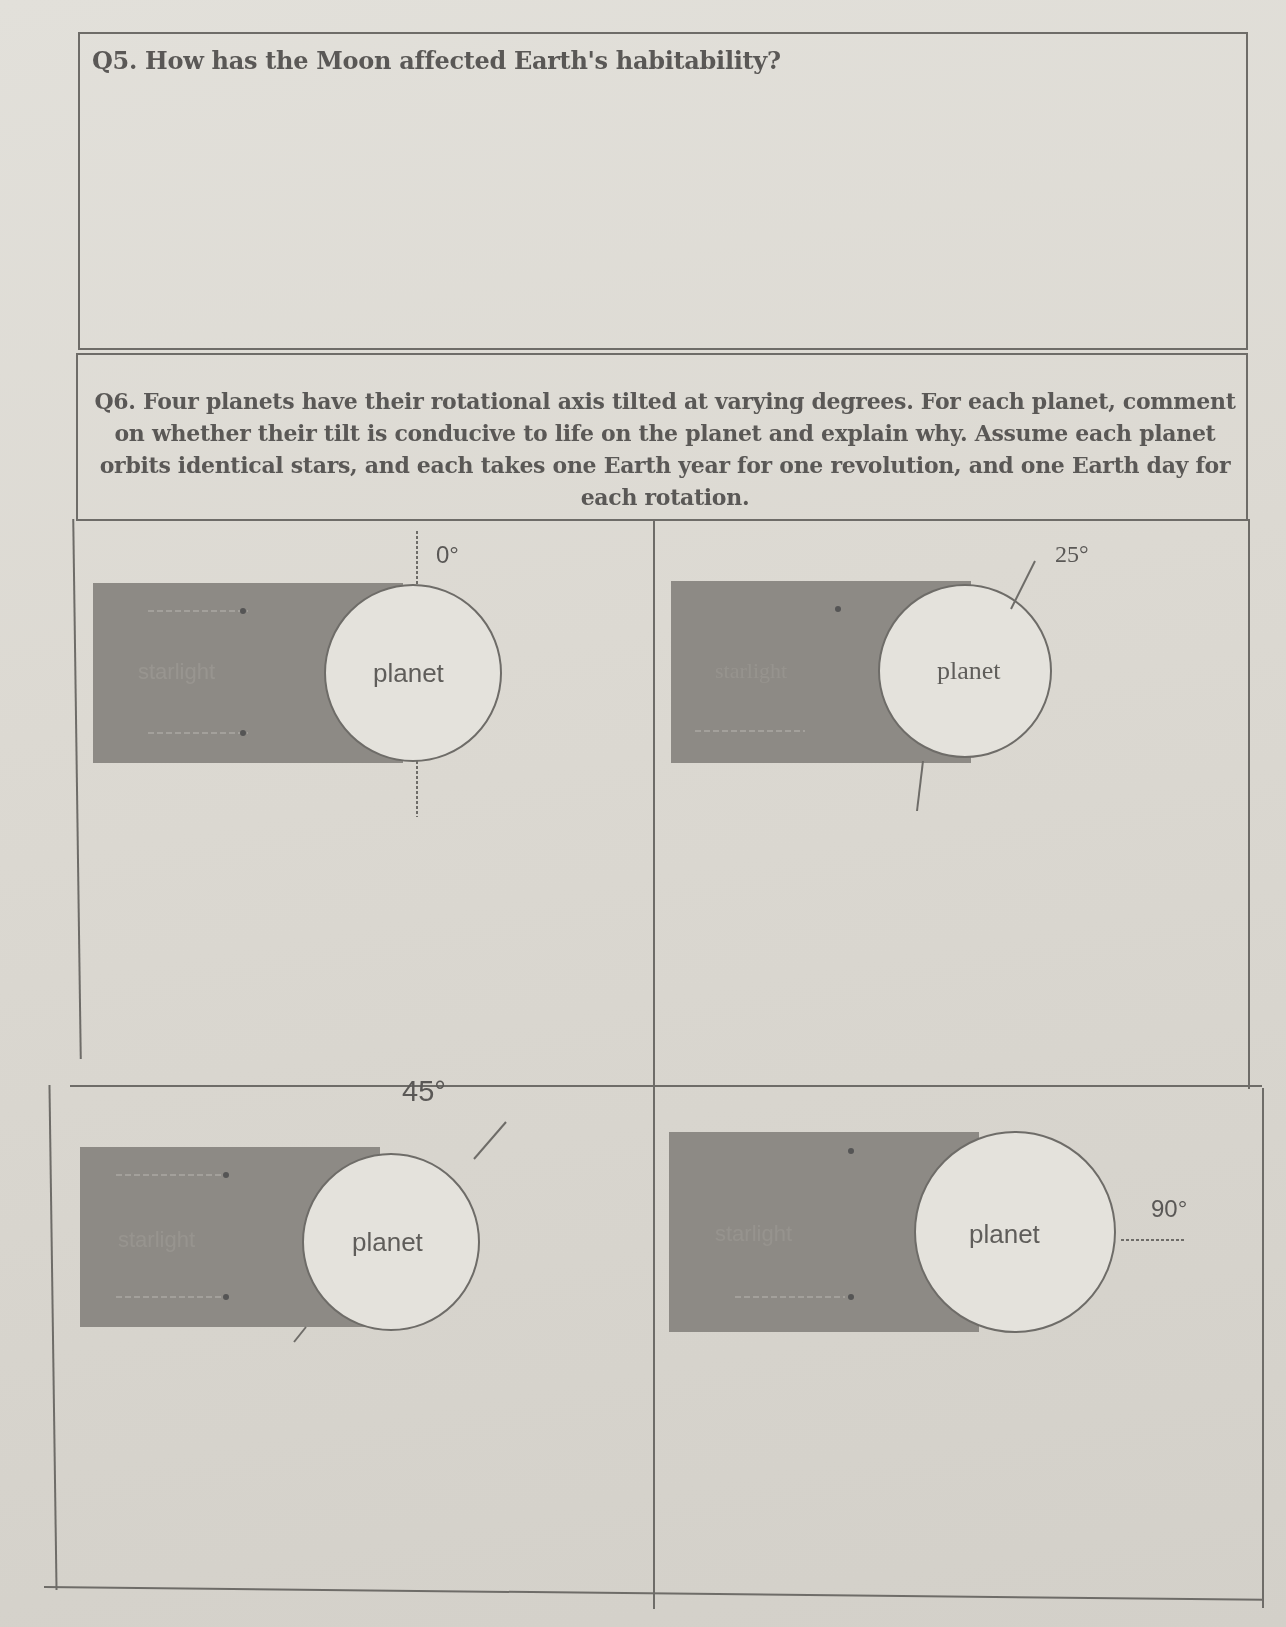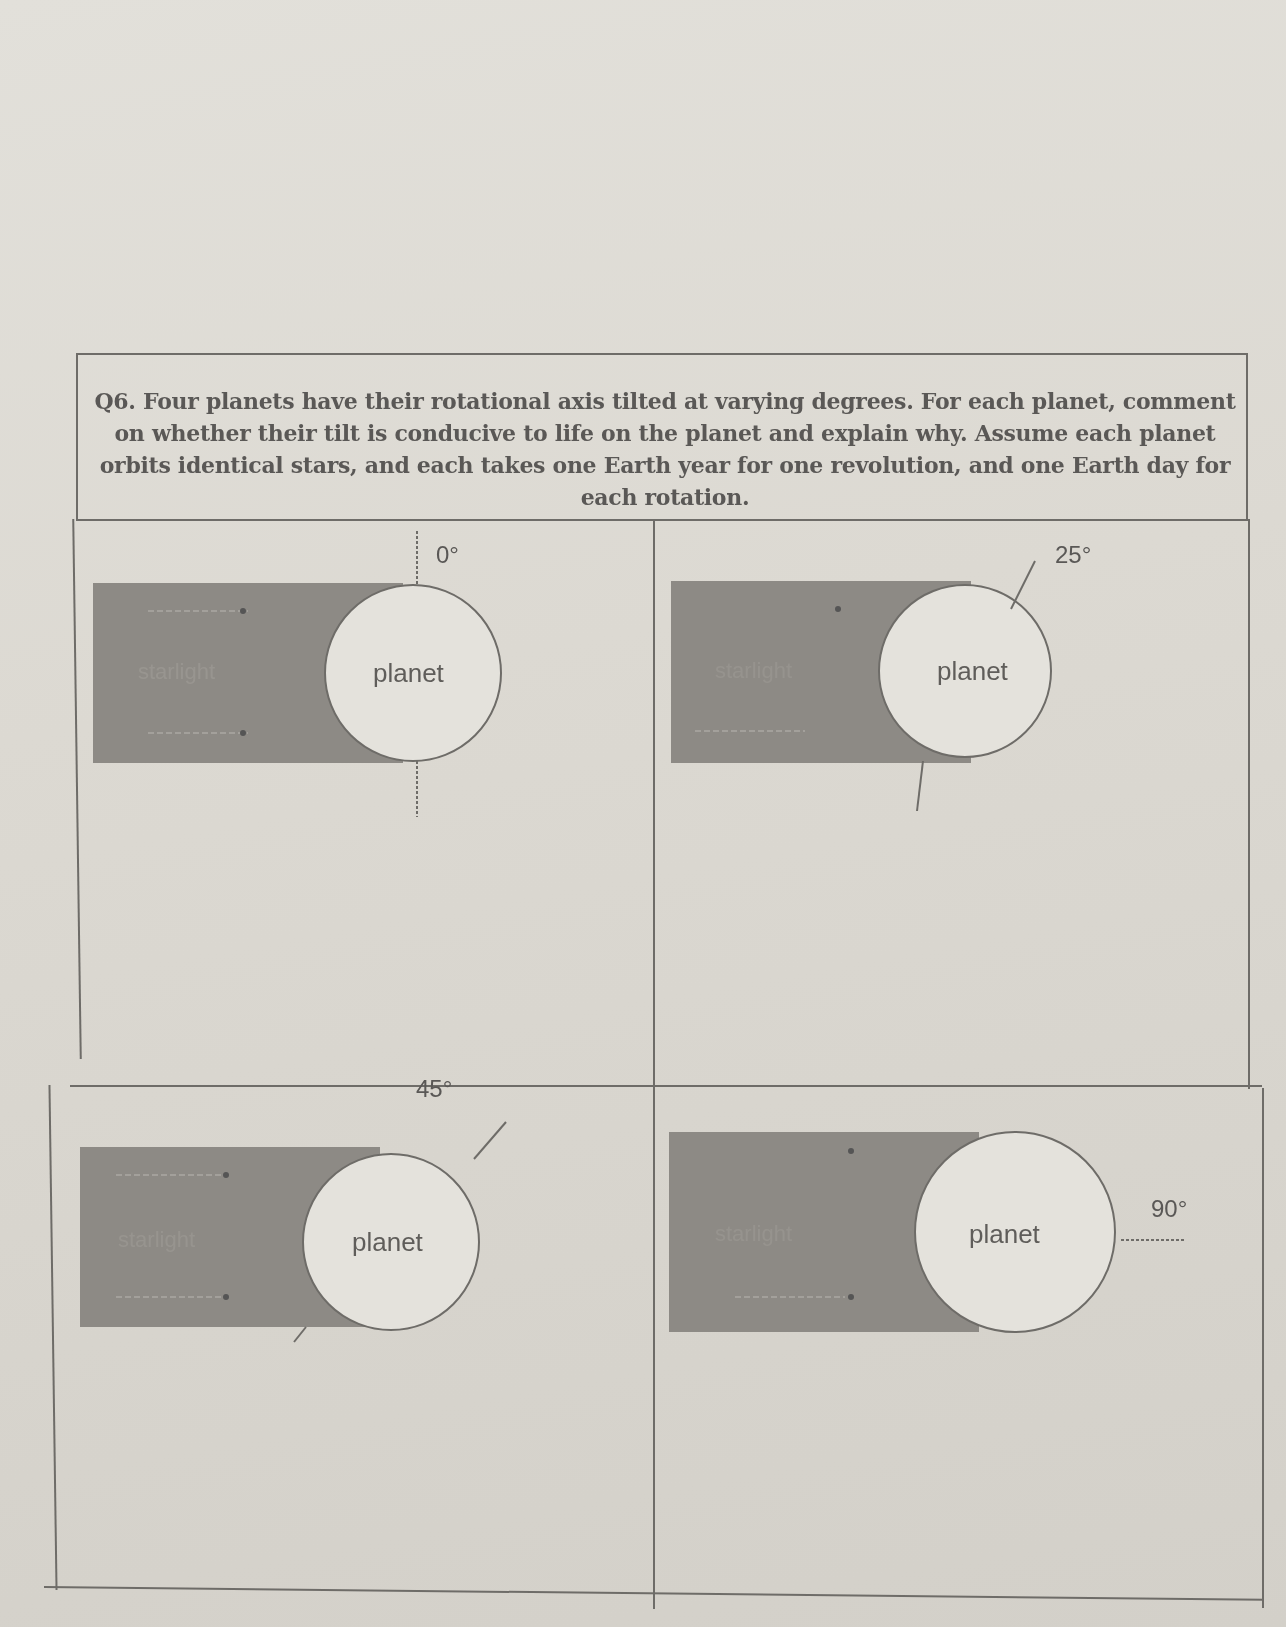--- a/index.html
+++ b/index.html
@@ -26,20 +26,24 @@
   #q6 .q-text { position: absolute; left: 12px; top: 30px; width: 1150px; font-size: 22px; line-height: 32px; }
   .grid-line { position: absolute; background: #6e6c68; }
   .cell { position: absolute; }
   .diagram { position: absolute; }
 </style>
 </head>
 <body>
 
 <div class="paper">
 
+  <div class="box" id="q5">
+    <div class="q-text">Q5. How has the Moon affected Earth's habitability?</div>
+    <div style="position:absolute;left:10px;top:60px;right:10px;bottom:10px;"></div>
+  </div>
 
   <div class="box" id="q6" style="border-bottom:none;text-align:center;">
     <div class="q-text">Q6. Four planets have their rotational axis tilted at varying degrees. For each planet, comment on whether their tilt is conducive to life on the planet and explain why. Assume each planet orbits identical stars, and each takes one Earth year for one revolution, and one Earth day for each rotation.</div>
   </div>
 
   <div class="grid-line" style="left:76px;top:519px;width:1174px;height:2px;"></div>
   <div class="grid-line" style="left:76px;top:519px;width:2px;height:540px;transform:skewX(0.8deg);"></div>
   <div class="grid-line" style="left:52px;top:1085px;width:2px;height:505px;transform:skewX(0.8deg);"></div>
   <div class="grid-line" style="left:1248px;top:519px;width:2px;height:570px;"></div>
   <div class="grid-line" style="left:1262px;top:1088px;width:2px;height:520px;"></div>
@@ -59,21 +63,21 @@
       <circle cx="335" cy="152" r="88" fill="#e4e2dc" stroke="#6e6c68" stroke-width="2"></circle>
       <line x1="339" y1="10" x2="339" y2="64" stroke="#6e6c68" stroke-width="2" stroke-dasharray="3 2"></line>
       <line x1="339" y1="240" x2="339" y2="296" stroke="#6e6c68" stroke-width="2" stroke-dasharray="3 2"></line>
     </svg>
     <div style="position:absolute;left:358px;top:20px;font-size:24px;color:#5a5856;">0°</div>
     <div style="position:absolute;left:295px;top:137px;font-size:26px;color:#5f5d5a;">planet</div>
     <div style="position:absolute;left:60px;top:138px;font-size:22px;color:#a29f99;opacity:0.55;">starlight</div>
     <div style="position:absolute;left:10px;top:310px;right:10px;bottom:10px;"></div>
   </div>
 
-  <div class="cell" style="left:655px;top:521px;width:487px;height:564px;">
+  <div class="cell" style="left:655px;top:521px;width:487px;height:564px;font-family:Liberation Serif, serif;">
     <svg class="diagram" width="593" height="300" style="left:0;top:0;">
       <rect x="16" y="60" width="300" height="182" fill="#8d8a85"></rect>
       <circle cx="183" cy="88" r="3" fill="#555"></circle>
       <line x1="40" y1="210" x2="150" y2="210" stroke="#a3a09b" stroke-width="2" stroke-dasharray="6 3"></line>
       <circle cx="310" cy="150" r="86" fill="#e4e2dc" stroke="#6e6c68" stroke-width="2"></circle>
       <line x1="380" y1="40" x2="356" y2="88" stroke="#6e6c68" stroke-width="2"></line>
       <line x1="268" y1="240" x2="262" y2="290" stroke="#6e6c68" stroke-width="2"></line>
     </svg>
     <div style="position:absolute;left:400px;top:20px;font-size:24px;color:#5a5856;">25°</div>
     <div style="position:absolute;left:282px;top:135px;font-size:26px;color:#5f5d5a;">planet</div>
@@ -85,21 +89,21 @@
     <svg class="diagram" width="597" height="260" style="left:0;top:0;">
       <rect x="24" y="60" width="300" height="180" fill="#8d8a85"></rect>
       <line x1="60" y1="88" x2="170" y2="88" stroke="#a3a09b" stroke-width="2" stroke-dasharray="6 3"></line>
       <circle cx="170" cy="88" r="3" fill="#555"></circle>
       <line x1="60" y1="210" x2="170" y2="210" stroke="#a3a09b" stroke-width="2" stroke-dasharray="6 3"></line>
       <circle cx="170" cy="210" r="3" fill="#555"></circle>
       <circle cx="335" cy="155" r="88" fill="#e4e2dc" stroke="#6e6c68" stroke-width="2"></circle>
       <line x1="450" y1="35" x2="418" y2="72" stroke="#6e6c68" stroke-width="2"></line>
       <line x1="250" y1="240" x2="238" y2="255" stroke="#6e6c68" stroke-width="2"></line>
     </svg>
-    <div style="position:absolute;left:360px;top:-12px;font-size:24px;color:#5a5856;">45°</div>
+    <div style="position:absolute;left:346px;top:-12px;font-size:29px;color:#5a5856;">45°</div>
     <div style="position:absolute;left:296px;top:140px;font-size:26px;color:#5f5d5a;">planet</div>
     <div style="position:absolute;left:62px;top:140px;font-size:22px;color:#a29f99;opacity:0.5;">starlight</div>
     <div style="position:absolute;left:10px;top:270px;right:10px;bottom:10px;"></div>
   </div>
 
   <div class="cell" style="left:655px;top:1087px;width:607px;height:500px;text-align:center;">
     <svg class="diagram" width="607" height="260" style="left:0;top:0;">
       <rect x="14" y="45" width="310" height="200" fill="#8d8a85"></rect>
       <circle cx="196" cy="64" r="3" fill="#555"></circle>
       <line x1="80" y1="210" x2="190" y2="210" stroke="#a3a09b" stroke-width="2" stroke-dasharray="6 3"></line>

